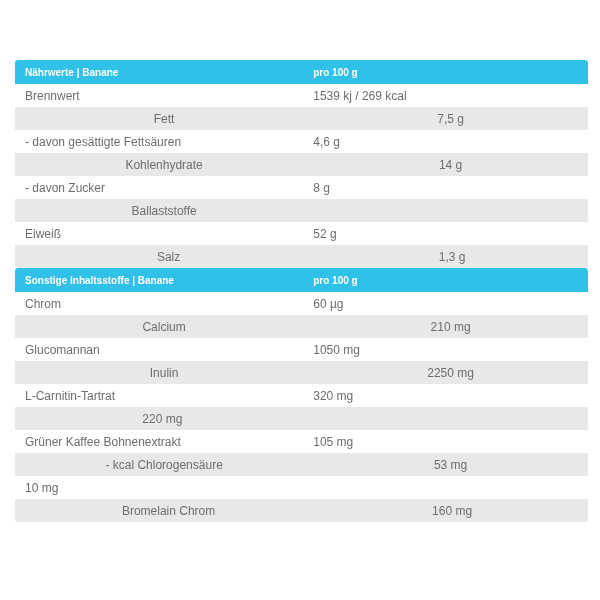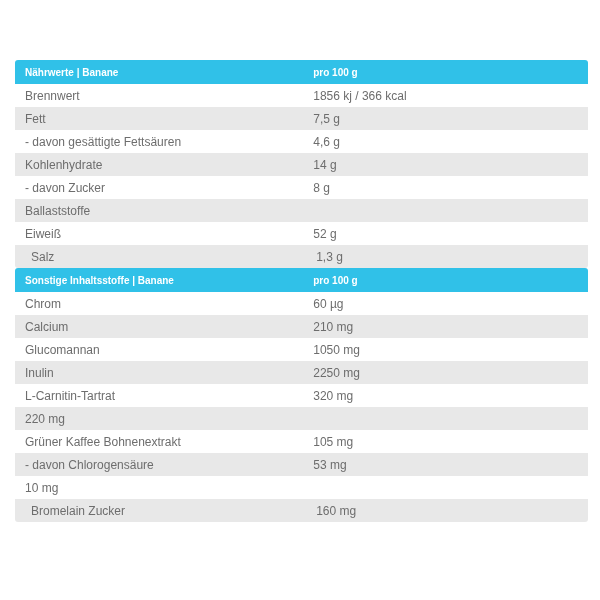--- a/index.html
+++ b/index.html
@@ -45,20 +45,21 @@
   .row {
     display: flex;
     align-items: center;
     height: 23px;
     background: var(--row-bg);
     color: var(--row-text);
     font-size: 12px;
   }
   .row.alt {
     background: var(--row-alt-bg);
+    text-align: center;
   }
   .t-body .row:last-child {
     border-radius: 0 0 3px 3px;
     padding-left: 6px;
   }
   .cell {
     padding-left: 10px;
     white-space: nowrap;
     overflow: hidden;
   }
@@ -71,21 +72,21 @@
 <div class="page">
   <div class="tables-wrap">
   <div class="nutrition-table">
     <div class="t-header">
       <div class="cell label">Nährwerte | Banane</div>
       <div class="cell value">pro 100 g</div>
     </div>
     <div class="t-body">
           <div class="row">
             <div class="cell label">Brennwert</div>
-            <div class="cell value">1856 kj / 366 kcal</div>
+            <div class="cell value">1539 kj / 269 kcal</div>
           </div>
           <div class="row alt">
             <div class="cell label">Fett</div>
             <div class="cell value">7,5 g</div>
           </div>
           <div class="row">
             <div class="cell label">- davon gesättigte Fettsäuren</div>
             <div class="cell value">4,6 g</div>
           </div>
           <div class="row alt">
@@ -137,26 +138,26 @@
             <div class="cell value">320 mg</div>
           </div>
           <div class="row alt">
             <div class="cell value">220 mg</div>
           </div>
           <div class="row">
             <div class="cell label">Grüner Kaffee Bohnenextrakt</div>
             <div class="cell value">105 mg</div>
           </div>
           <div class="row alt">
-            <div class="cell label">- davon Chlorogensäure</div>
+            <div class="cell label">- kcal Chlorogensäure</div>
             <div class="cell value">53 mg</div>
           </div>
           <div class="row">
             <div class="cell value">10 mg</div>
           </div>
           <div class="row alt">
-            <div class="cell label">Bromelain Zucker</div>
+            <div class="cell label">Bromelain Chrom</div>
             <div class="cell value">160 mg</div>
           </div>
         </div>
   </div>
 </div>
 </div>
 
 </body></html>

